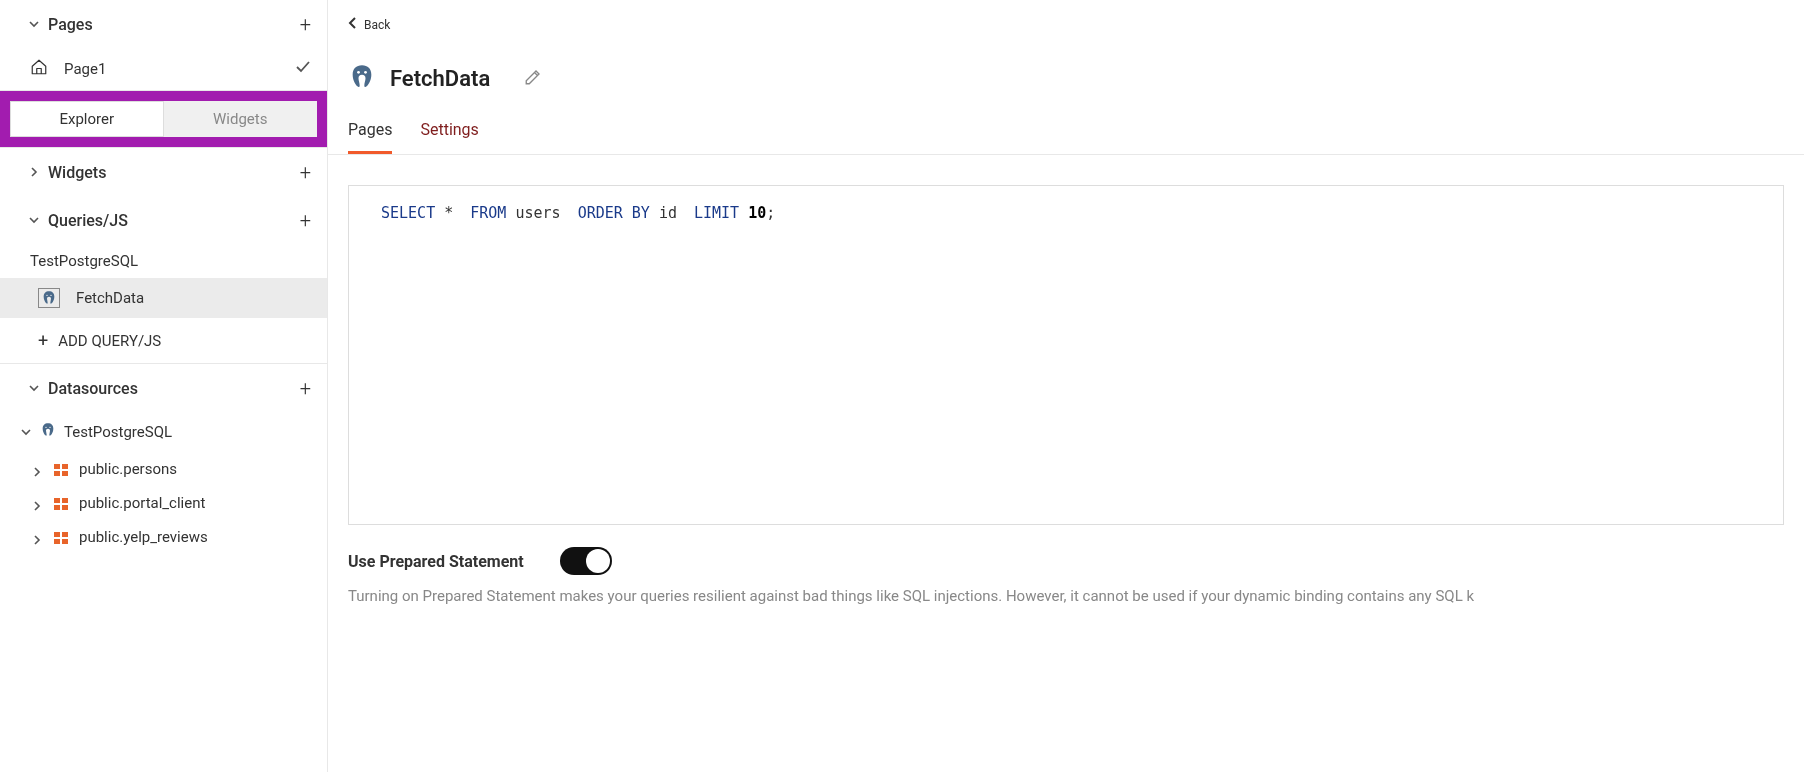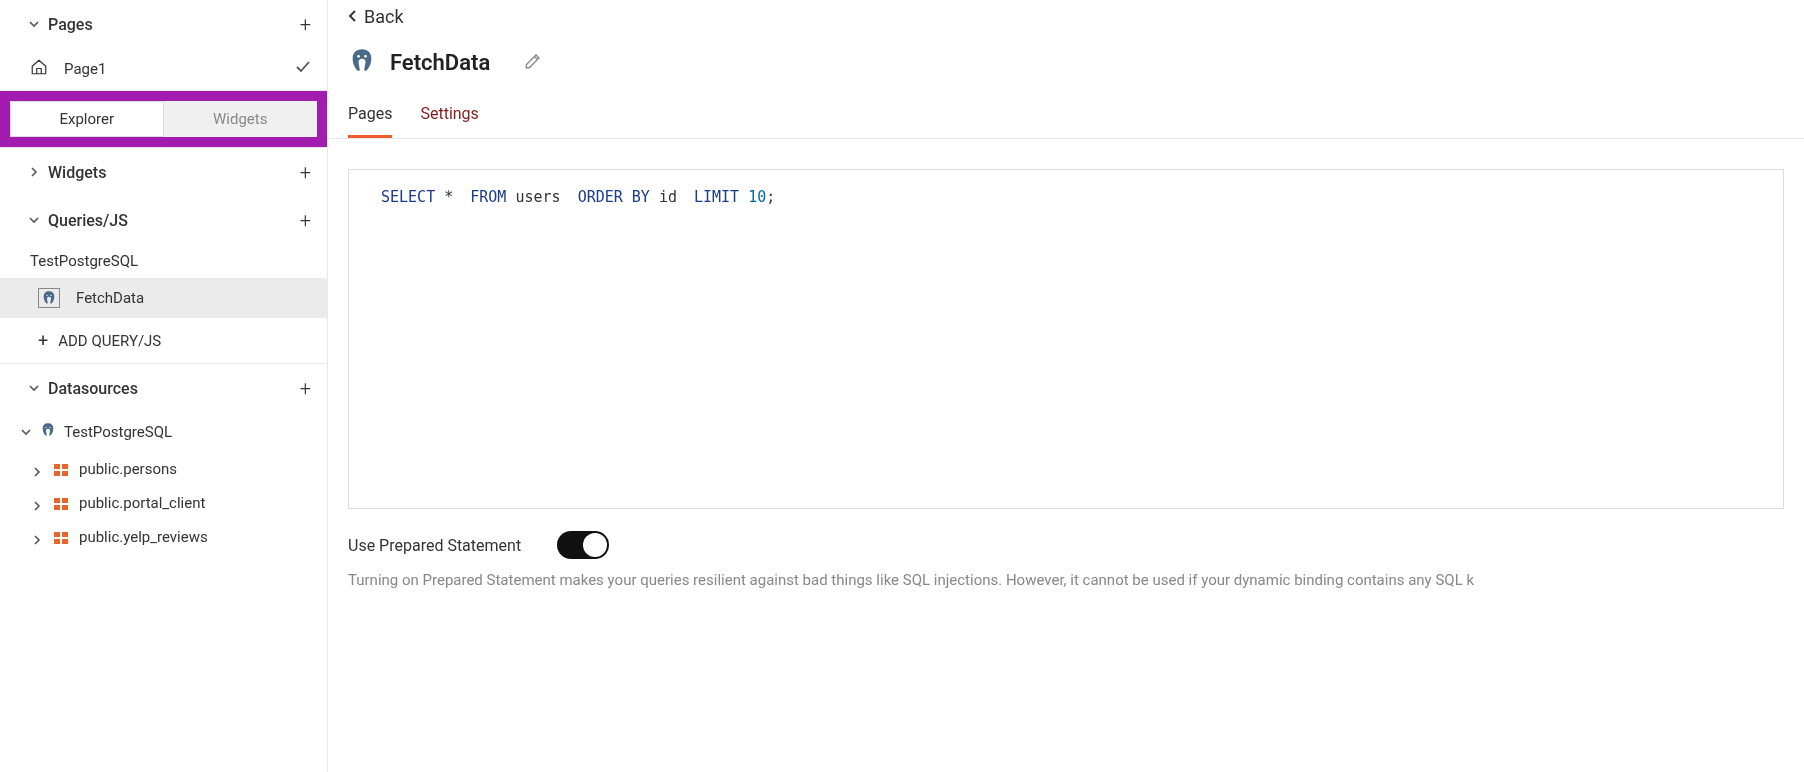--- a/index.html
+++ b/index.html
@@ -175,25 +175,25 @@
     
     
     .main {
       flex: 1;
       display: flex;
       flex-direction: column;
       overflow: hidden;
     }
     
     .back-row {
-      padding: 6px 20px;
+      padding: 16px 20px;
       display: flex;
       align-items: center;
       gap: 6px;
-      font-size: 18px;
+      font-size: 12px;
       color: #333;
       cursor: pointer;
     }
     
     .title-row {
       display: flex;
       align-items: center;
       gap: 14px;
       padding: 14px 20px 14px 20px;
     }
@@ -247,33 +247,33 @@
       padding: 18px 24px;
       font-family: "SF Mono", Monaco, Consolas, monospace;
       font-size: 15px;
       min-height: 340px;
       white-space: pre;
     }
     
     .kw { color: #1a3a8a; font-weight: 500; margin-left: 8px; }
     .op { color: #333; }
     .ident { color: #333; }
-    .num { color: #0369a1; }
+    .num { color: #000000; font-weight: bold; }
     
     .prepared-row {
       display: flex;
       align-items: center;
       gap: 36px;
       margin-top: 22px;
       padding: 0 0px;
     }
     
     .prepared-label {
       font-size: 16px;
-      font-weight: 400;
+      font-weight: 700;
       color: #333;
     }
     
     .toggle-switch {
       width: 52px;
       height: 28px;
       background: #111;
       border-radius: 14px;
       position: relative;
       cursor: pointer;

